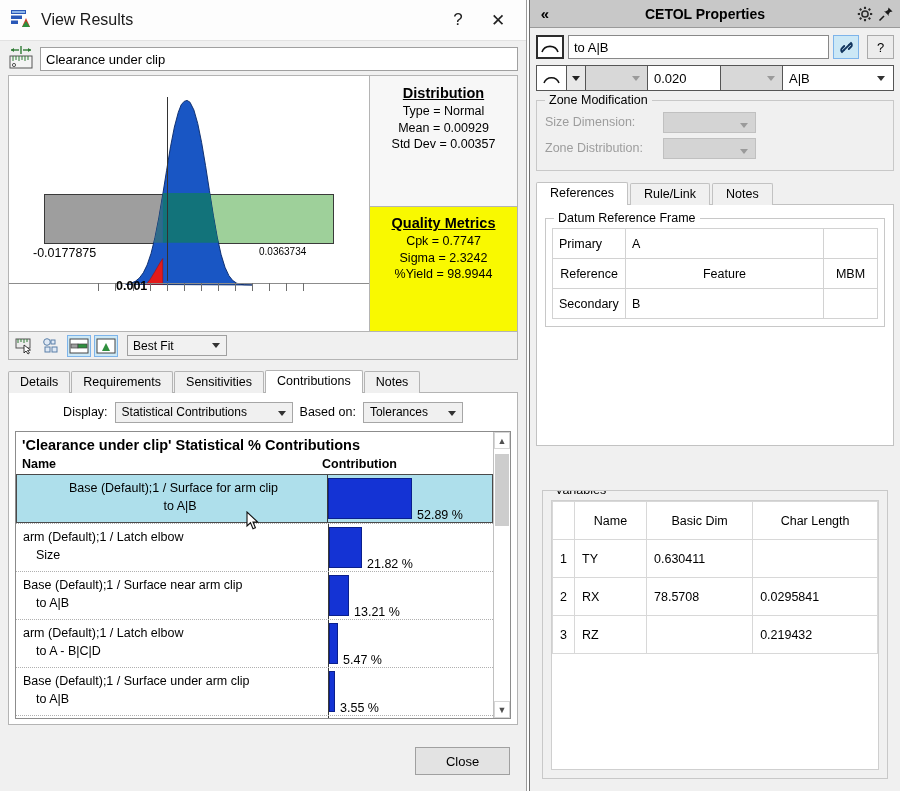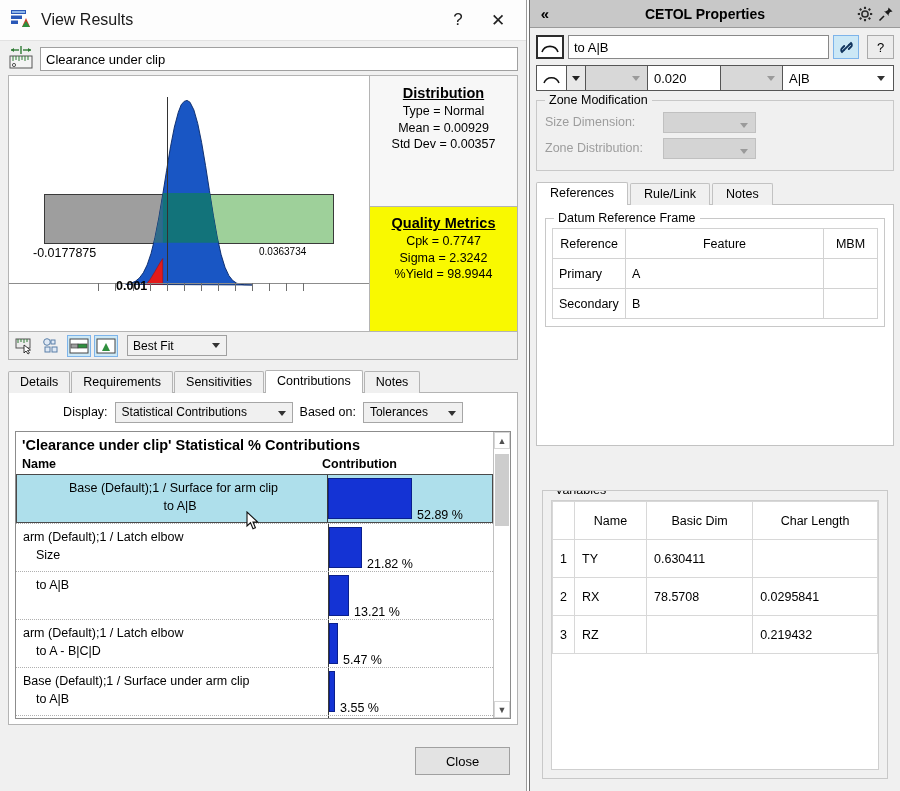--- a/index.html
+++ b/index.html
@@ -385,20 +385,21 @@
               <span class="ind">Size</span>
             </div>
             <div class="cbarcell">
               <div class="cbar" style="width:33px;"></div>
               <span class="cpct">21.82 %</span>
             </div>
           </div>
 
           <div class="crow">
             <div class="cname">
+              <span>Base (Default);1 / Surface near arm clip</span>
               <span class="ind">to A|B</span>
             </div>
             <div class="cbarcell">
               <div class="cbar" style="width:20px;"></div>
               <span class="cpct">13.21 %</span>
             </div>
           </div>
 
           <div class="crow">
             <div class="cname">
@@ -544,28 +545,28 @@
       <div class="ce-tab">Rule/Link</div>
       <div class="ce-tab">Notes</div>
     </div>
 
     <div class="ce-tabpanel">
       <div class="group" style="margin-top:2px; padding:9px 6px 7px 6px;">
         <span class="glegend" style="background:#fff;">Datum Reference Frame</span>
         <table class="drf-table">
           <tbody>
               <tr>
+            <td>Primary</td>
+            <td>A</td>
+            <td></td>
+          </tr>
+          <tr>
             <th class="w-ref ctr">Reference</th>
             <th class="ctr">Feature</th>
             <th class="w-mbm ctr">MBM</th>
-          </tr>
-          <tr>
-            <td>Primary</td>
-            <td>A</td>
-            <td></td>
           </tr>
           <tr>
             <td>Secondary</td>
             <td>B</td>
             <td></td>
           </tr>
         </tbody>
           </table>
       </div>
     </div>

